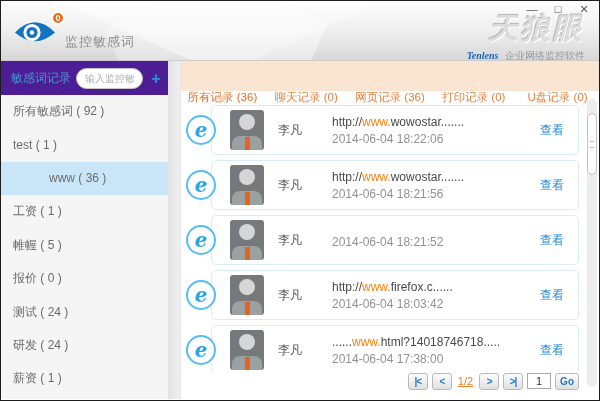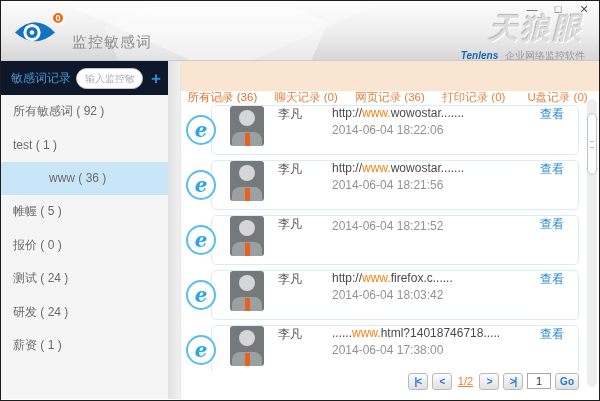--- a/index.html
+++ b/index.html
@@ -10,36 +10,36 @@
   .titlebar { position:absolute; top:0; left:0; right:0; height:60px;
     background:linear-gradient(180deg,#fdfdfd 0%,#ededed 55%,#d7d7d7 100%);
     border-bottom:1px solid #cccccc; overflow:hidden; }
   .deco { position:absolute; background:rgba(255,255,255,.45); }
   .deco1 { width:260px; height:90px; transform:rotate(24deg); left:60px; top:-35px; }
   .deco2 { width:260px; height:90px; transform:rotate(-24deg); left:110px; top:-30px; background:rgba(255,255,255,.3); }
   .logo-wrap { position:absolute; left:12px; top:16px; width:46px; height:32px; }
   .badge { position:absolute; right:-6px; top:-6px; width:14px; height:14px; border-radius:50%;
     background:#f4690f; border:2px solid #fff; color:#fff; font-size:9px; font-weight:bold;
     display:flex; align-items:center; justify-content:center; }
-  .app-title { position:absolute; left:71px; top:32px; font-size:15px; color:#8d8d8d; letter-spacing:1px;text-align:center; }
+  .app-title { position:absolute; left:64px; top:32px; font-size:13px; color:#8d8d8d; letter-spacing:1px;text-align:center; }
   .win-controls { position:absolute; top:2px; right:8px; display:flex; gap:12px; }
   .win-controls span { color:#555; font-size:11px; width:14px; text-align:center; cursor:default; }
-  .brand { position:absolute; right:14px; top:8px; text-align:right; }
+  .brand { position:absolute; right:14px; top:8px; text-align:right;font-family:Liberation Serif, serif; }
   .brand-logo { font-size:29px; font-weight:bold; color:#dcdcdc; letter-spacing:3px;
     text-shadow:1px 1px 0 #ffffff, -1px -1px 1px #b5b5b5; font-style:italic; }
   .brand-sub { margin-top:0px; font-size:10px; }
   .brand-name { color:#1a66c0; font-weight:bold; font-style:italic; }
   .brand-tagline { color:#9a9a9a; margin-left:4px; }
 
   
   .appbody { position:absolute; top:60px; left:0; right:0; bottom:1px; display:flex; }
 
   
   .sidebar { width:168px; background:#f5f5f5; display:flex; flex-direction:column; border-right:1px solid #e2e2e2; }
-  .sidebar-header { height:34px; flex:none; display:flex; align-items:center; padding:0 4px 0 10px; gap:5px; background:#0f172a; }
+  .sidebar-header { height:34px; flex:none; display:flex; align-items:center; padding:0 4px 0 10px; gap:5px; background:#4c1d95; }
   .sidebar-title { font-size:12px; color:#4a97cf; white-space:nowrap; }
   .search-pill { flex:1; height:21px; border:1px solid #c6c6c6; border-radius:11px; background:#fff; display:flex; align-items:center; padding:0 8px; min-width:0; }
   .search-pill input { border:none; outline:none; width:100%; font-size:10px; color:#555; background:transparent; font-family:"Liberation Sans",sans-serif; }
   .search-pill input::placeholder { color:#b0b0b0; }
   .add-btn { color:#2b8fd8; font-size:17px; font-weight:bold; width:16px; text-align:center; cursor:pointer; line-height:1; }
   .sidebar-list { flex:1; display:flex; flex-direction:column; }
   .side-item { height:33.4px; display:flex; align-items:center; padding-left:12px; font-size:12px; color:#6b6b6b; cursor:pointer; }
   .side-item.selected { background:#c9e6f8;padding-left:48px; }
 
   
@@ -51,21 +51,21 @@
   .tab { flex:1; display:flex; align-items:center; justify-content:center; font-size:11.5px; color:#e87f39;
     border-right:1px solid #f3d6bc; cursor:pointer; position:relative; white-space:nowrap;margin-top:36px; }
   .tab:last-child { border-right:none; }
   .tab.active { background:#f6cfae; color:#e06f28; }
   .tab.active::after { content:""; position:absolute; left:50%; bottom:-6px; margin-left:-6px;
     border-left:6px solid transparent; border-right:6px solid transparent; border-top:6px solid #f6cfae; z-index:3; }
 
   .list { flex:1; padding:14px 20px 0 5px; overflow:hidden; }
   .record { position:relative; height:50px; margin-bottom:5px; }
   .card { position:absolute; left:25px; right:0; top:0; bottom:0; background:#fff; border:1px solid #dcecf7;
-    border-radius:5px; display:flex; align-items:flex-start; padding:0 14px 0 18px; }
+    border-radius:5px; display:flex; align-items:center; padding:0 14px 0 18px; }
   .ie-icon { position:absolute; left:0; top:50%; transform:translateY(-50%); width:30px; height:30px; z-index:2;
     border-radius:50%; border:2px solid #55bdf2; background:#fff; color:#2aa7e9;
     display:flex; align-items:center; justify-content:center; font-size:20px; font-weight:bold; font-style:italic;
     font-family:"DejaVu Serif", serif; line-height:1; }
   .avatar { width:34px; height:40px; background:#75797c; border-radius:3px; position:relative; overflow:hidden; flex:none; }
   .avatar .head { position:absolute; left:50%; top:4px; margin-left:-8px; width:16px; height:16px; border-radius:50%; background:#d6d6d6; }
   .avatar .shoulders { position:absolute; bottom:0; left:2px; right:2px; height:14px; background:#9ba0a2; border-radius:8px 8px 0 0; }
   .avatar .tie { position:absolute; bottom:0; left:50%; margin-left:-2.5px; width:5px; height:13px; background:#e2641e; }
   .rec-user { font-size:12px; color:#555; width:54px; margin-left:14px; flex:none; }
   .rec-texts { flex:1; min-width:0; }
@@ -140,20 +140,23 @@
           <div class="side-item">
     <span>所有敏感词 ( 92 )</span>
   </div>
           <div class="side-item">
     <span>test ( 1 )</span>
   </div>
           <div class="side-item selected">
     <span>www ( 36 )</span>
   </div>
           <div class="side-item">
+    <span>工资 ( 1 )</span>
+  </div>
+          <div class="side-item">
     <span>帷幄 ( 5 )</span>
   </div>
           <div class="side-item">
     <span>报价 ( 0 )</span>
   </div>
           <div class="side-item">
     <span>测试 ( 24 )</span>
   </div>
           <div class="side-item">
     <span>研发 ( 24 )</span>

